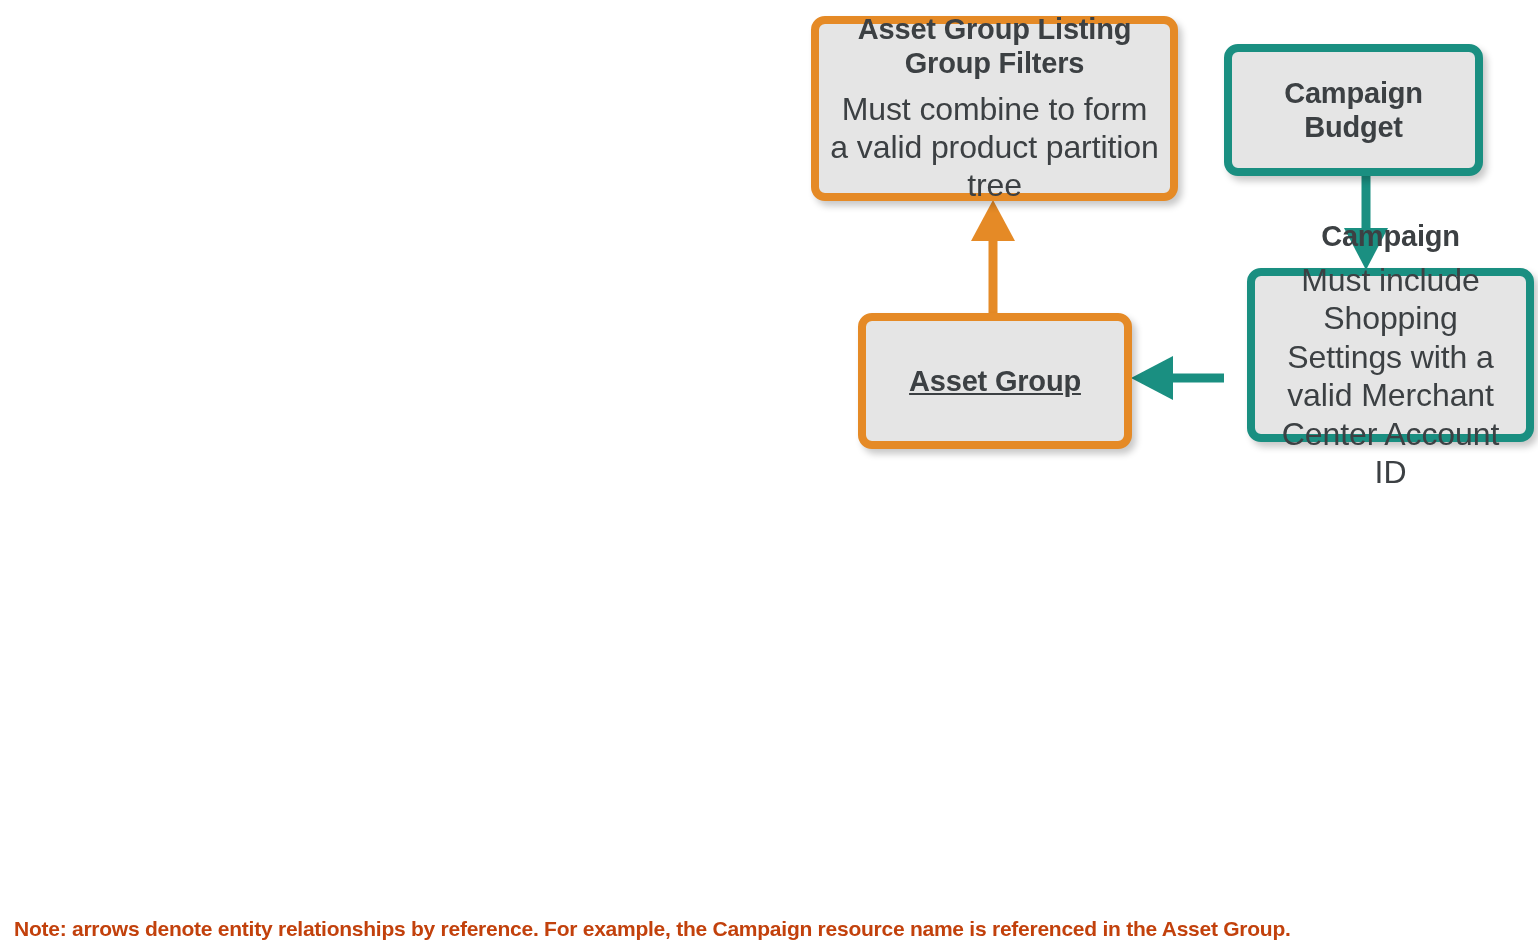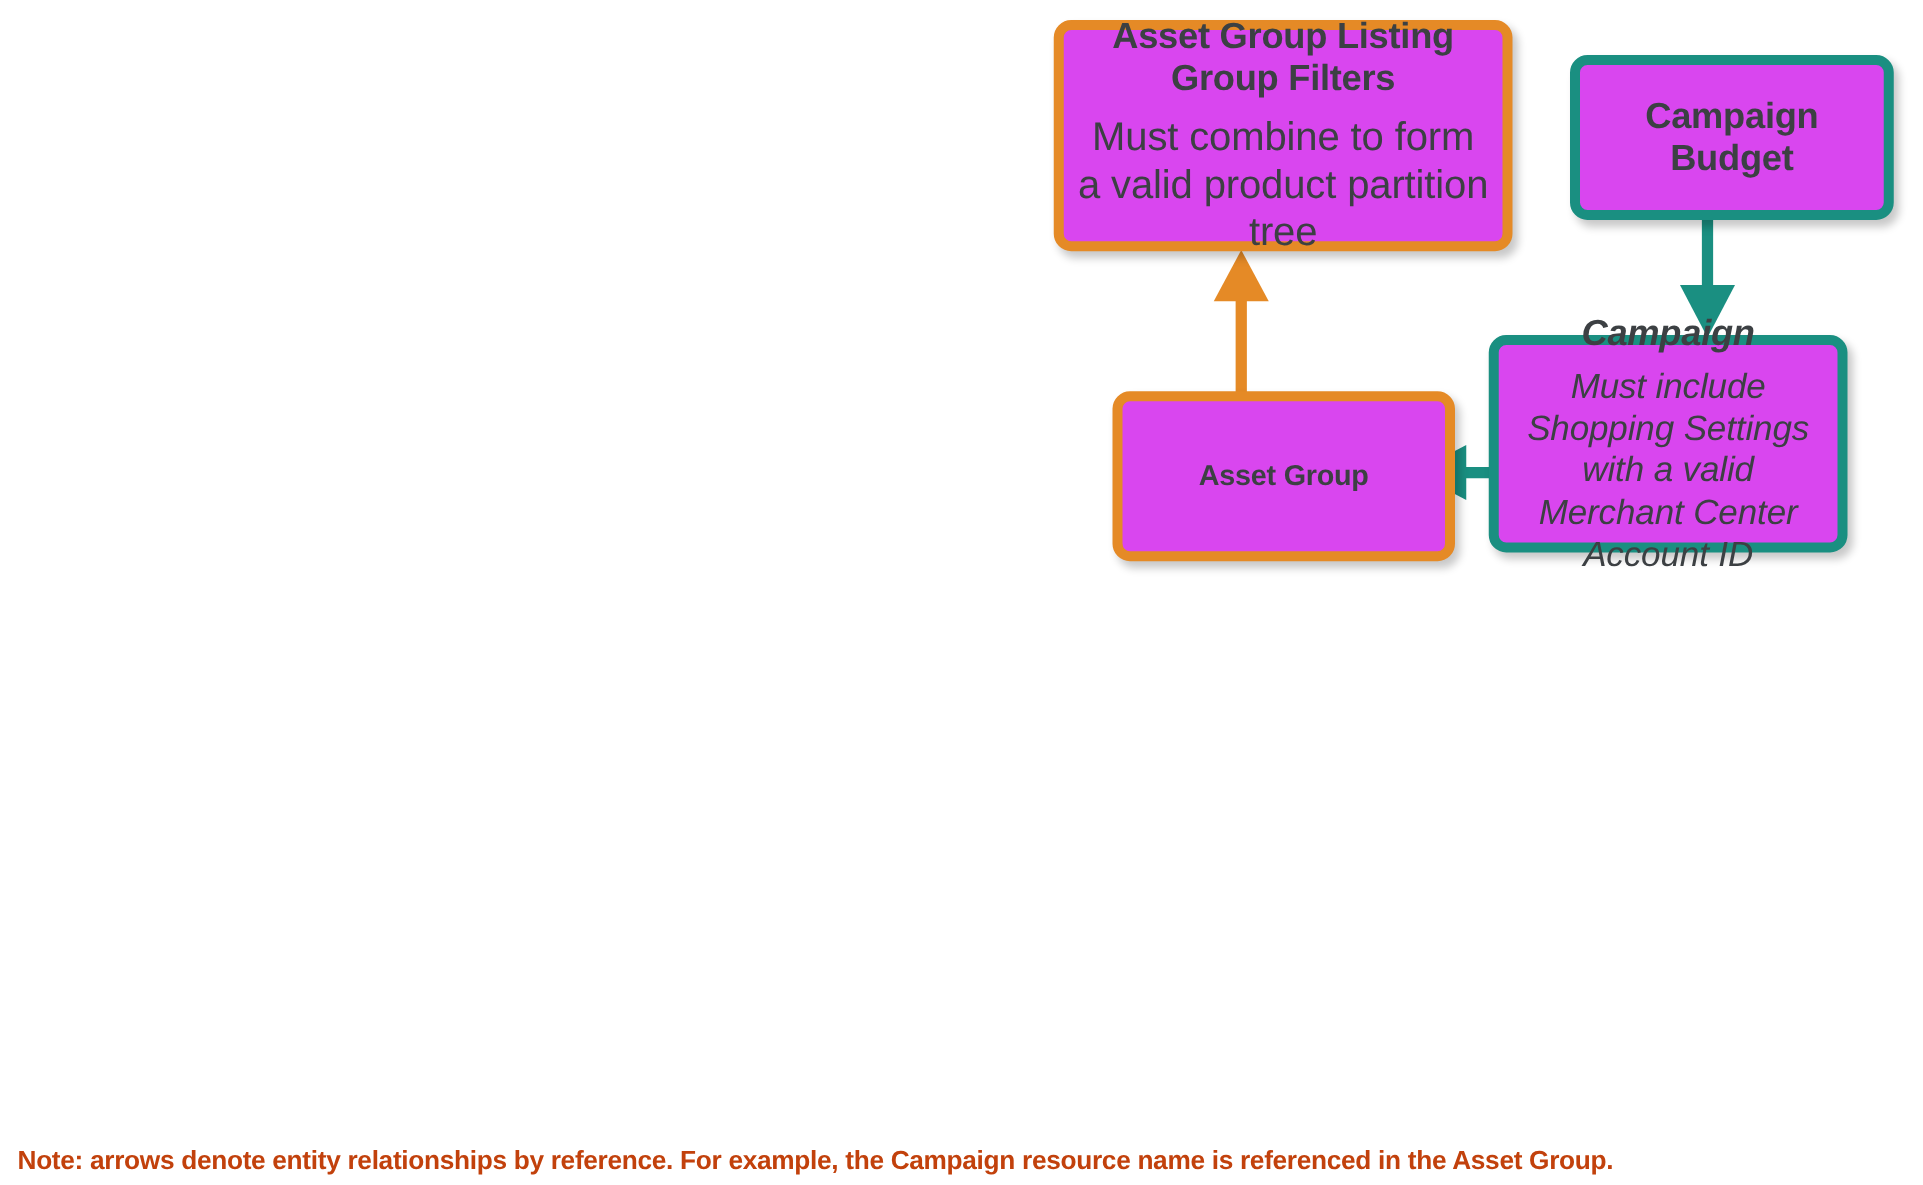--- a/index.html
+++ b/index.html
@@ -20,33 +20,32 @@
     position: absolute;
     left: 0;
     top: 0;
     width: 1538px;
     height: 948px;
   }
 
   .node {
     position: absolute;
     box-sizing: border-box;
-    background: #d946ef;
+    background: #e5e5e5;
     border-style: solid;
     border-width: 8px;
     border-radius: 14px;
     box-shadow: 4px 5px 7px rgba(0,0,0,0.22);
     display: flex;
     flex-direction: column;
     align-items: center;
     justify-content: center;
     text-align: center;
     padding: 4px 10px;
     z-index: 3;
-    margin-left: 32px;
   }
   .node .title {
     color: #3c4043;
     font-weight: bold;
     line-height: 1.18;
     letter-spacing: -0.2px;
   }
   .node .desc {
     color: #3c4043;
     font-weight: normal;
@@ -66,43 +65,42 @@
   #node-aglgf .desc  { font-size: 32px; margin-top: 9px; }
 
   
   #node-ag {
     left: 858px;
     top: 313px;
     width: 274px;
     height: 136px;
     border-color: #e58a26;
   }
-  #node-ag .title { font-size: 23px; }
+  #node-ag .title { font-size: 29px; text-decoration: underline; }
 
   
   #node-cb {
     left: 1224px;
     top: 44px;
     width: 259px;
     height: 132px;
     border-color: #1a8f81;
   }
   #node-cb .title { font-size: 29px; }
 
   
   #node-campaign {
-    left: 1159px;
+    left: 1247px;
     top: 268px;
     width: 287px;
     height: 174px;
     border-color: #1a8f81;
-    font-style: italic;
   }
   #node-campaign .title { font-size: 29px; }
-  #node-campaign .desc  { font-size: 28px; margin-top: 8px; }
+  #node-campaign .desc  { font-size: 32px; margin-top: 8px; }
 
   
   #connectors {
     position: absolute;
     left: 0;
     top: 0;
     width: 1538px;
     height: 948px;
     z-index: 1;
     pointer-events: none;

